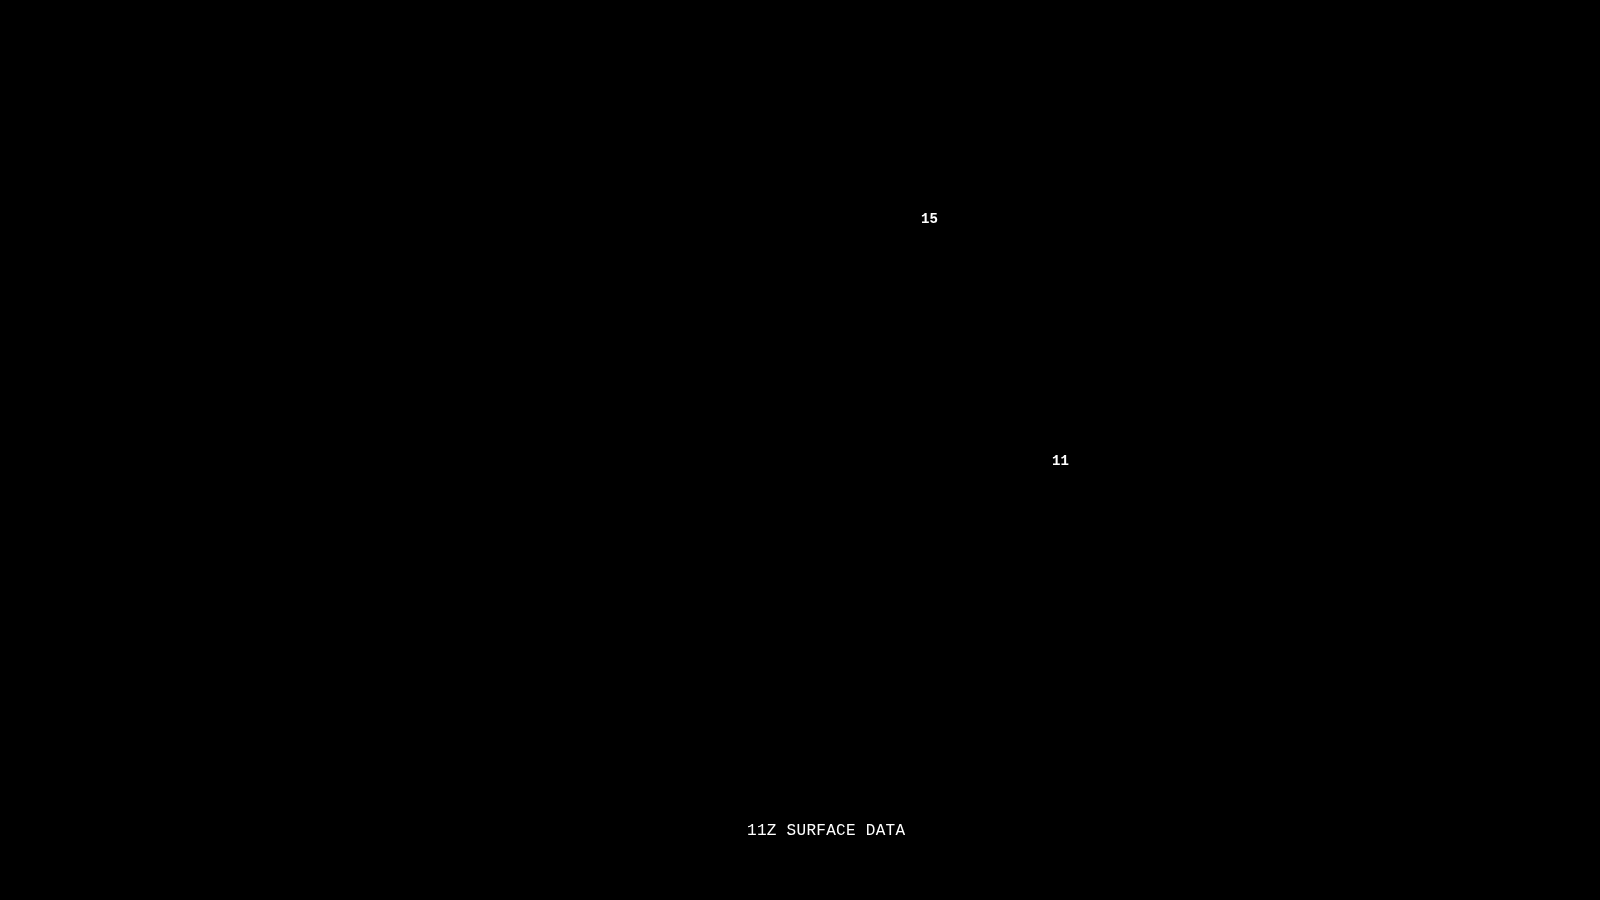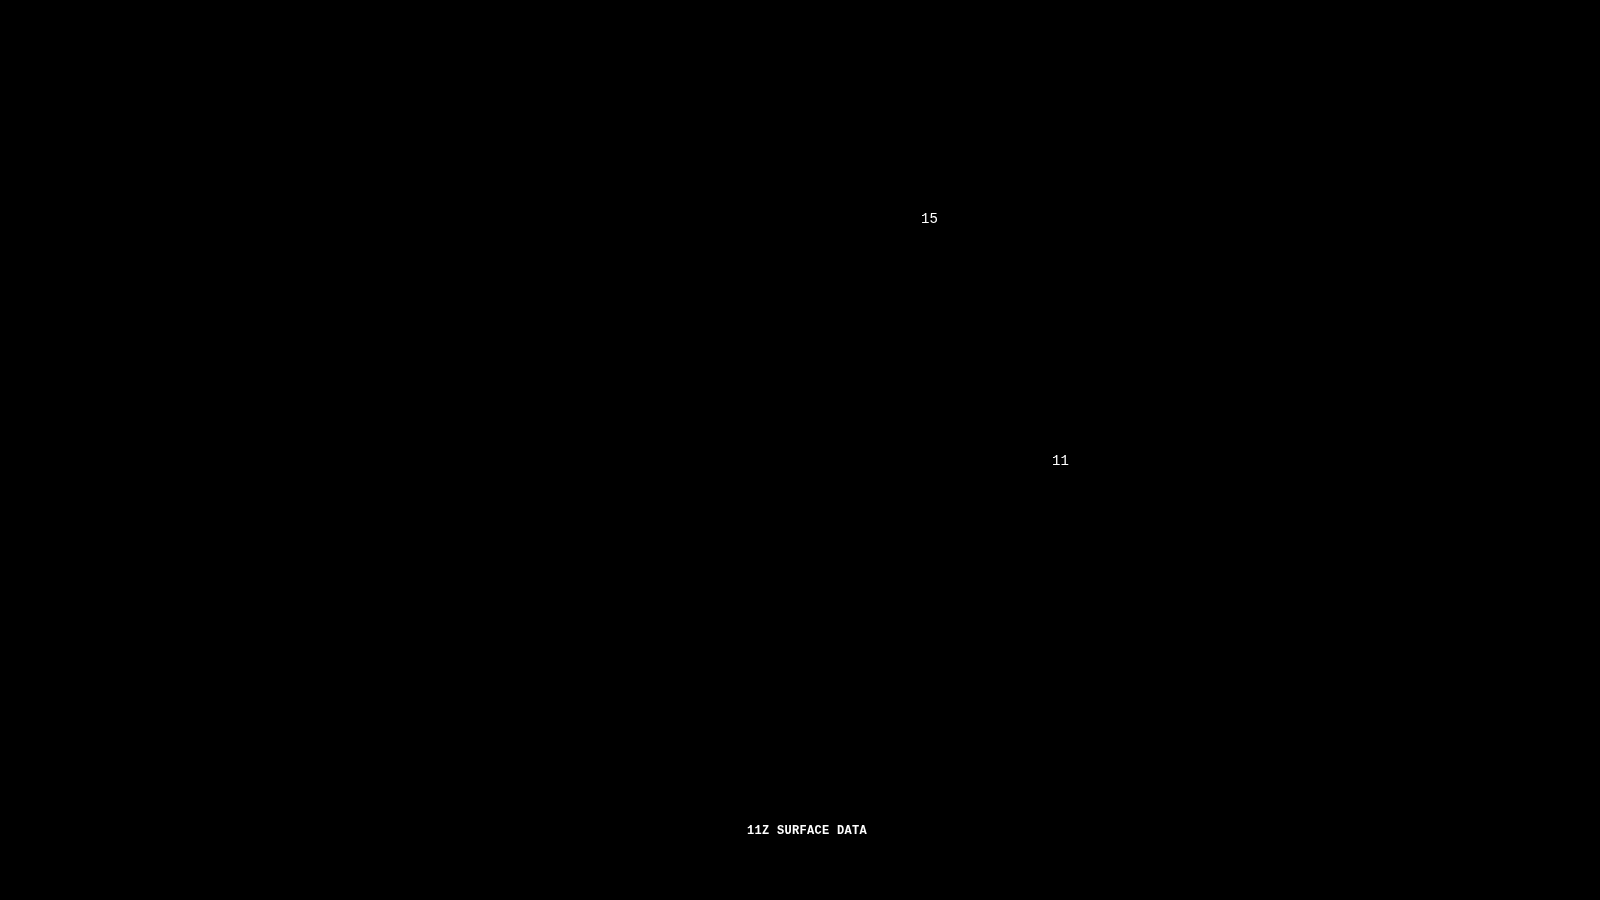--- a/index.html
+++ b/index.html
@@ -18,31 +18,31 @@
   }
   .station-layer {
     position: absolute;
     left: 0; top: 0;
     width: 100%; height: 100%;
   }
   .station-value {
     position: absolute;
     font-size: 14px;
     line-height: 14px;
-    font-weight: normal;
+    font-weight: bold;
     white-space: pre;
     color: #ffffff;
   }
   .plot-title {
     position: absolute;
     left: 747px;
     top: 825px;
-    font-size: 12px;
+    font-size: 16px;
     line-height: 13px;
-    font-weight: bold;
+    font-weight: normal;
     letter-spacing: 0.3px;
     white-space: pre;
     color: #ffffff;
   }
 </style>
 </head>
 <body>
 
 <div class="screen">
   <div class="station-layer">

